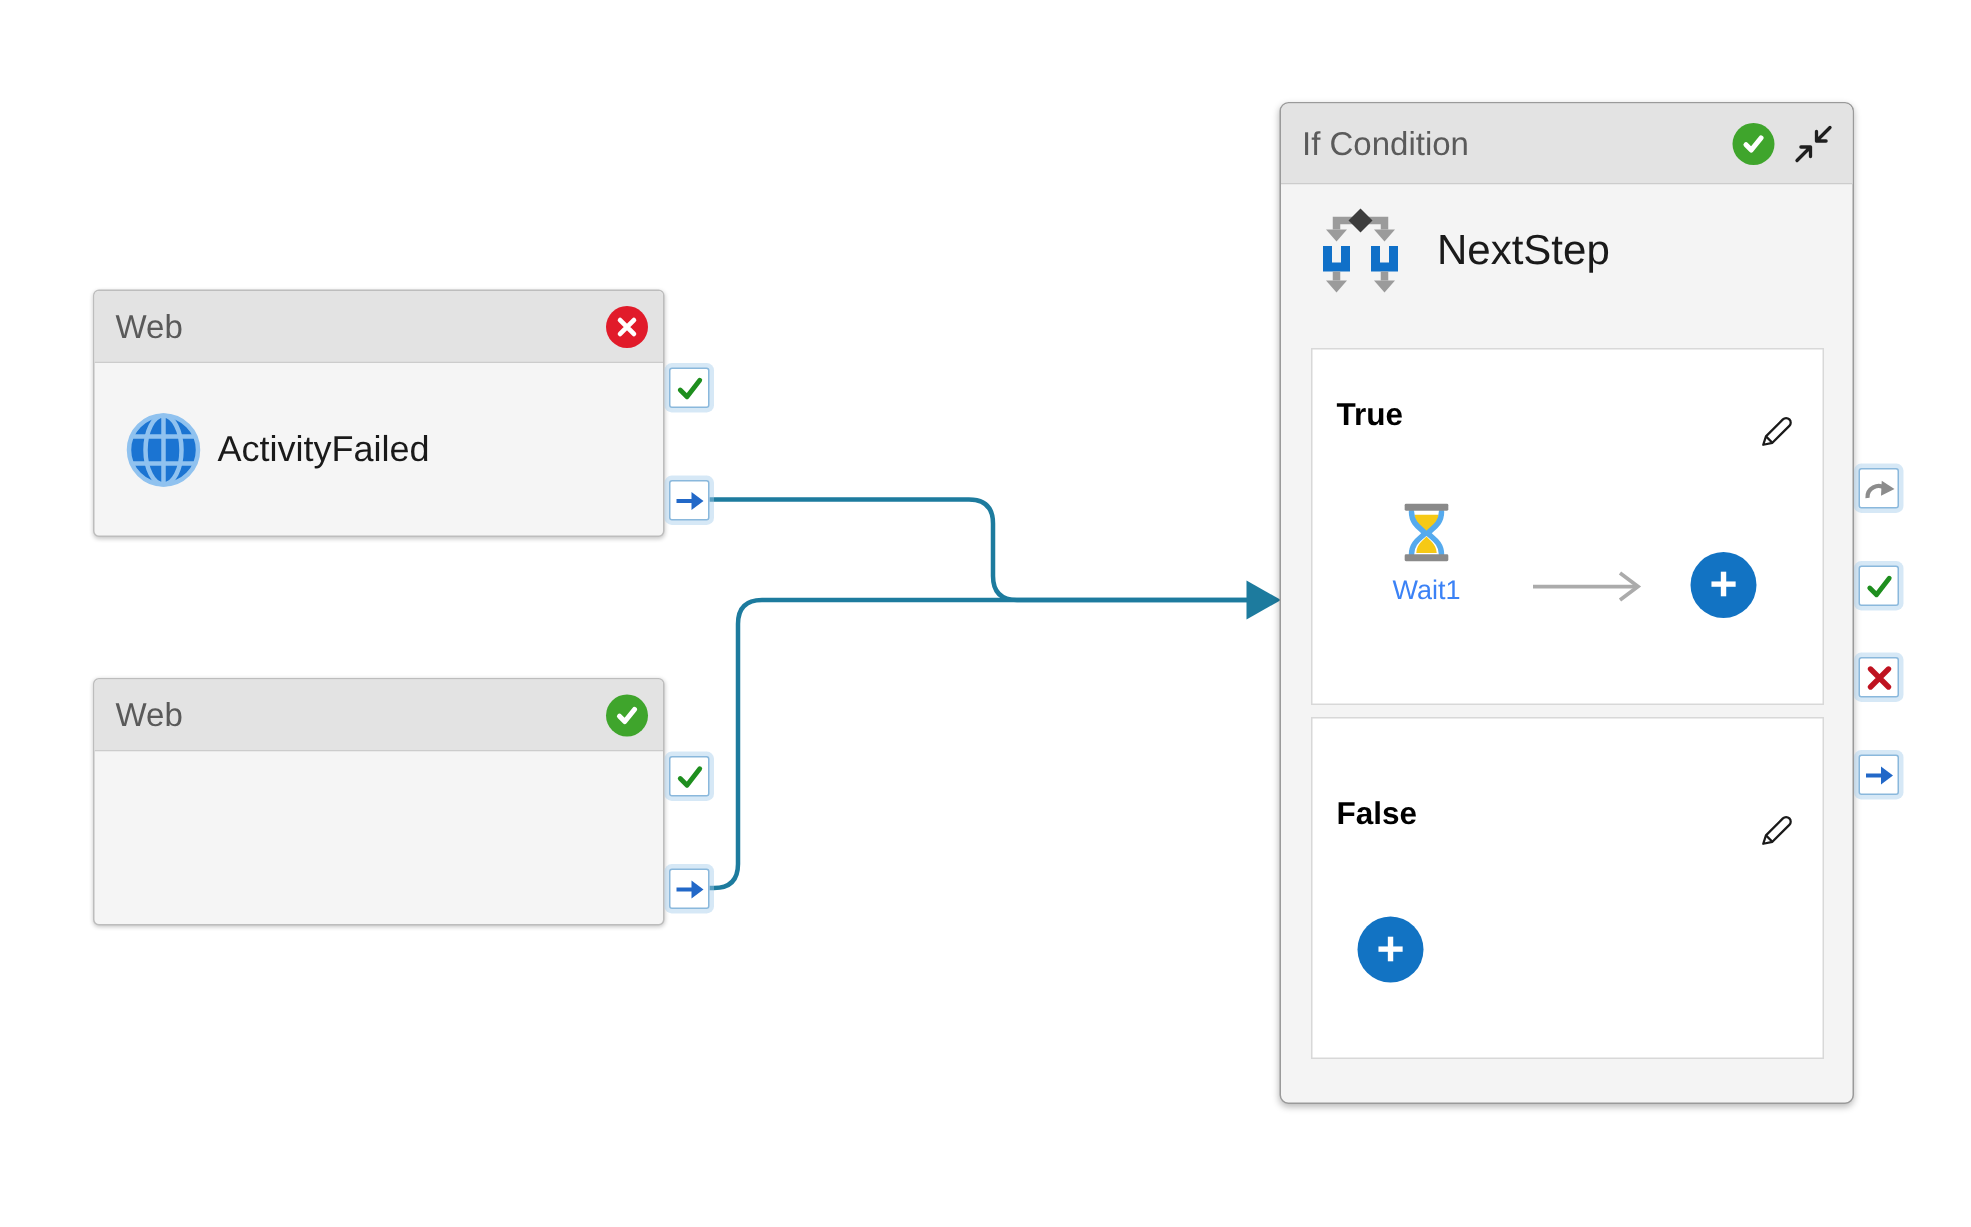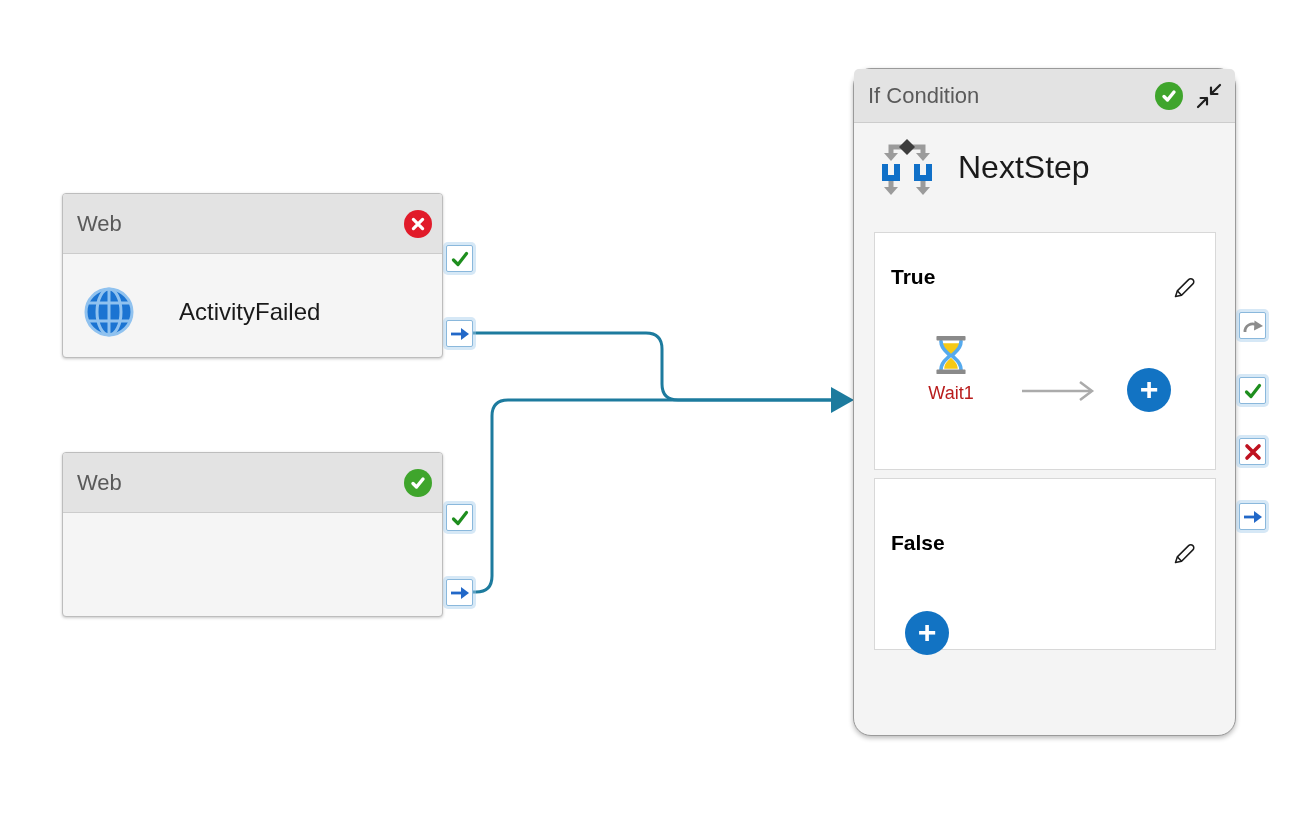--- a/index.html
+++ b/index.html
@@ -5,50 +5,50 @@
   * { margin: 0; padding: 0; box-sizing: border-box; }
   html, body { width: 1314px; height: 818px; background: #ffffff; font-family: "Liberation Sans", sans-serif; }
   .canvas { position: relative; width: 1314px; height: 818px; background: #ffffff; overflow: hidden; }
 
   
   .node { position: absolute; background: #f5f5f5; border: 1px solid #bdbdbd; border-radius: 4px; box-shadow: 0 1px 3px rgba(0,0,0,0.22); }
   .node-header { display: flex; align-items: center; background: #e3e3e3; border-bottom: 1px solid #cccccc; border-radius: 3px 3px 0 0; padding: 0 10px 0 14px; }
   .node-type { flex: 1; font-size: 22px; color: #5a5a5a; }
 
   .web-node { left: 62px; width: 381px; height: 165px; }
-  .web-node .node-header { height: 60px; }
-  .web-node .node-body { display: flex; align-items: center; height: 116px; padding-left: 20px; gap: 44px; }
+  .web-node .node-header { height: 48px; }
+  .web-node .node-body { display: flex; align-items: center; height: 116px; padding-left: 20px; gap: 10px; }
   .node-title { font-size: 24px; color: #1a1a1a; }
 
   
   .badge { width: 28px; height: 28px; border-radius: 50%; display: flex; align-items: center; justify-content: center; flex: none; }
   .badge.err { background: #e11b2a; }
   .badge.ok  { background: #3fa52c; }
 
   
   .port { position: absolute; width: 27px; height: 27px; background: #ffffff; border: 1px solid #8ab8dc; border-radius: 2px; box-shadow: 0 0 0 3px rgba(165,205,236,0.45); display: flex; align-items: center; justify-content: center; }
 
   
-  .if-node { left: 853px; top: 68px; width: 383px; height: 668px; background: #f4f4f4; border: 1px solid #9a9a9a; border-radius: 18px; box-shadow: 0 2px 5px rgba(0,0,0,0.28); }
+  .if-node { left: 853px; top: 68px; width: 383px; height: 668px; background: #f4f4f4; border: 1px solid #9a9a9a; border-radius: 6px; box-shadow: 0 2px 5px rgba(0,0,0,0.28); }
   .if-node .node-header { height: 54px; border-radius: 5px 5px 0 0; padding-right: 12px; gap: 12px; }
   .if-act-row { position: absolute; left: 24px; top: 66px; height: 64px; display: flex; align-items: center; gap: 22px; }
-  .if-name { font-size: 32px; color: #1a1a1a; }
+  .if-name { font-size: 28px; color: #1a1a1a; }
 
   .branch { position: absolute; left: 20px; width: 342px; background: #ffffff; border: 1px solid #d8d8d8; }
   .branch.true  { top: 163px; height: 238px; text-decoration: underline; }
-  .branch.false { top: 409px; height: 172px; }
+  .branch.false { top: 409px; height: 228px; }
   .branch-label { position: absolute; left: 16px; font-size: 21px; font-weight: bold; color: #000000; }
   .branch.true  .branch-label { top: 32px; }
   .branch.false .branch-label { top: 52px; }
   .edit-btn { position: absolute; left: 296px; width: 26px; height: 26px; cursor: pointer; }
   .branch.true  .edit-btn { top: 42px; }
   .branch.false .edit-btn { top: 62px; }
 
   .wait-tile { position: absolute; left: 40px; top: 100px; width: 72px; display: flex; flex-direction: column; align-items: center; gap: 6px; }
-  .wait-label { font-size: 18px; color: #b91c1c; }
+  .wait-label { font-size: 18px; color: #3b82f6; }
   .next-arrow { position: absolute; left: 145px; top: 147px; }
 
   .add-btn { position: absolute; width: 44px; height: 44px; border-radius: 50%; background: #1273c3; color: #ffffff; font-size: 32px; font-weight: bold; display: flex; align-items: center; justify-content: center; cursor: pointer; line-height: 1; padding-bottom: 3px; }
   .branch.true  .add-btn { left: 252px; top: 135px; }
   .branch.false .add-btn { left: 30px;  top: 132px; }
 
   .connectors { position: absolute; left: 0; top: 0; width: 1314px; height: 818px; }
 </style>
 </head>
 <body>

